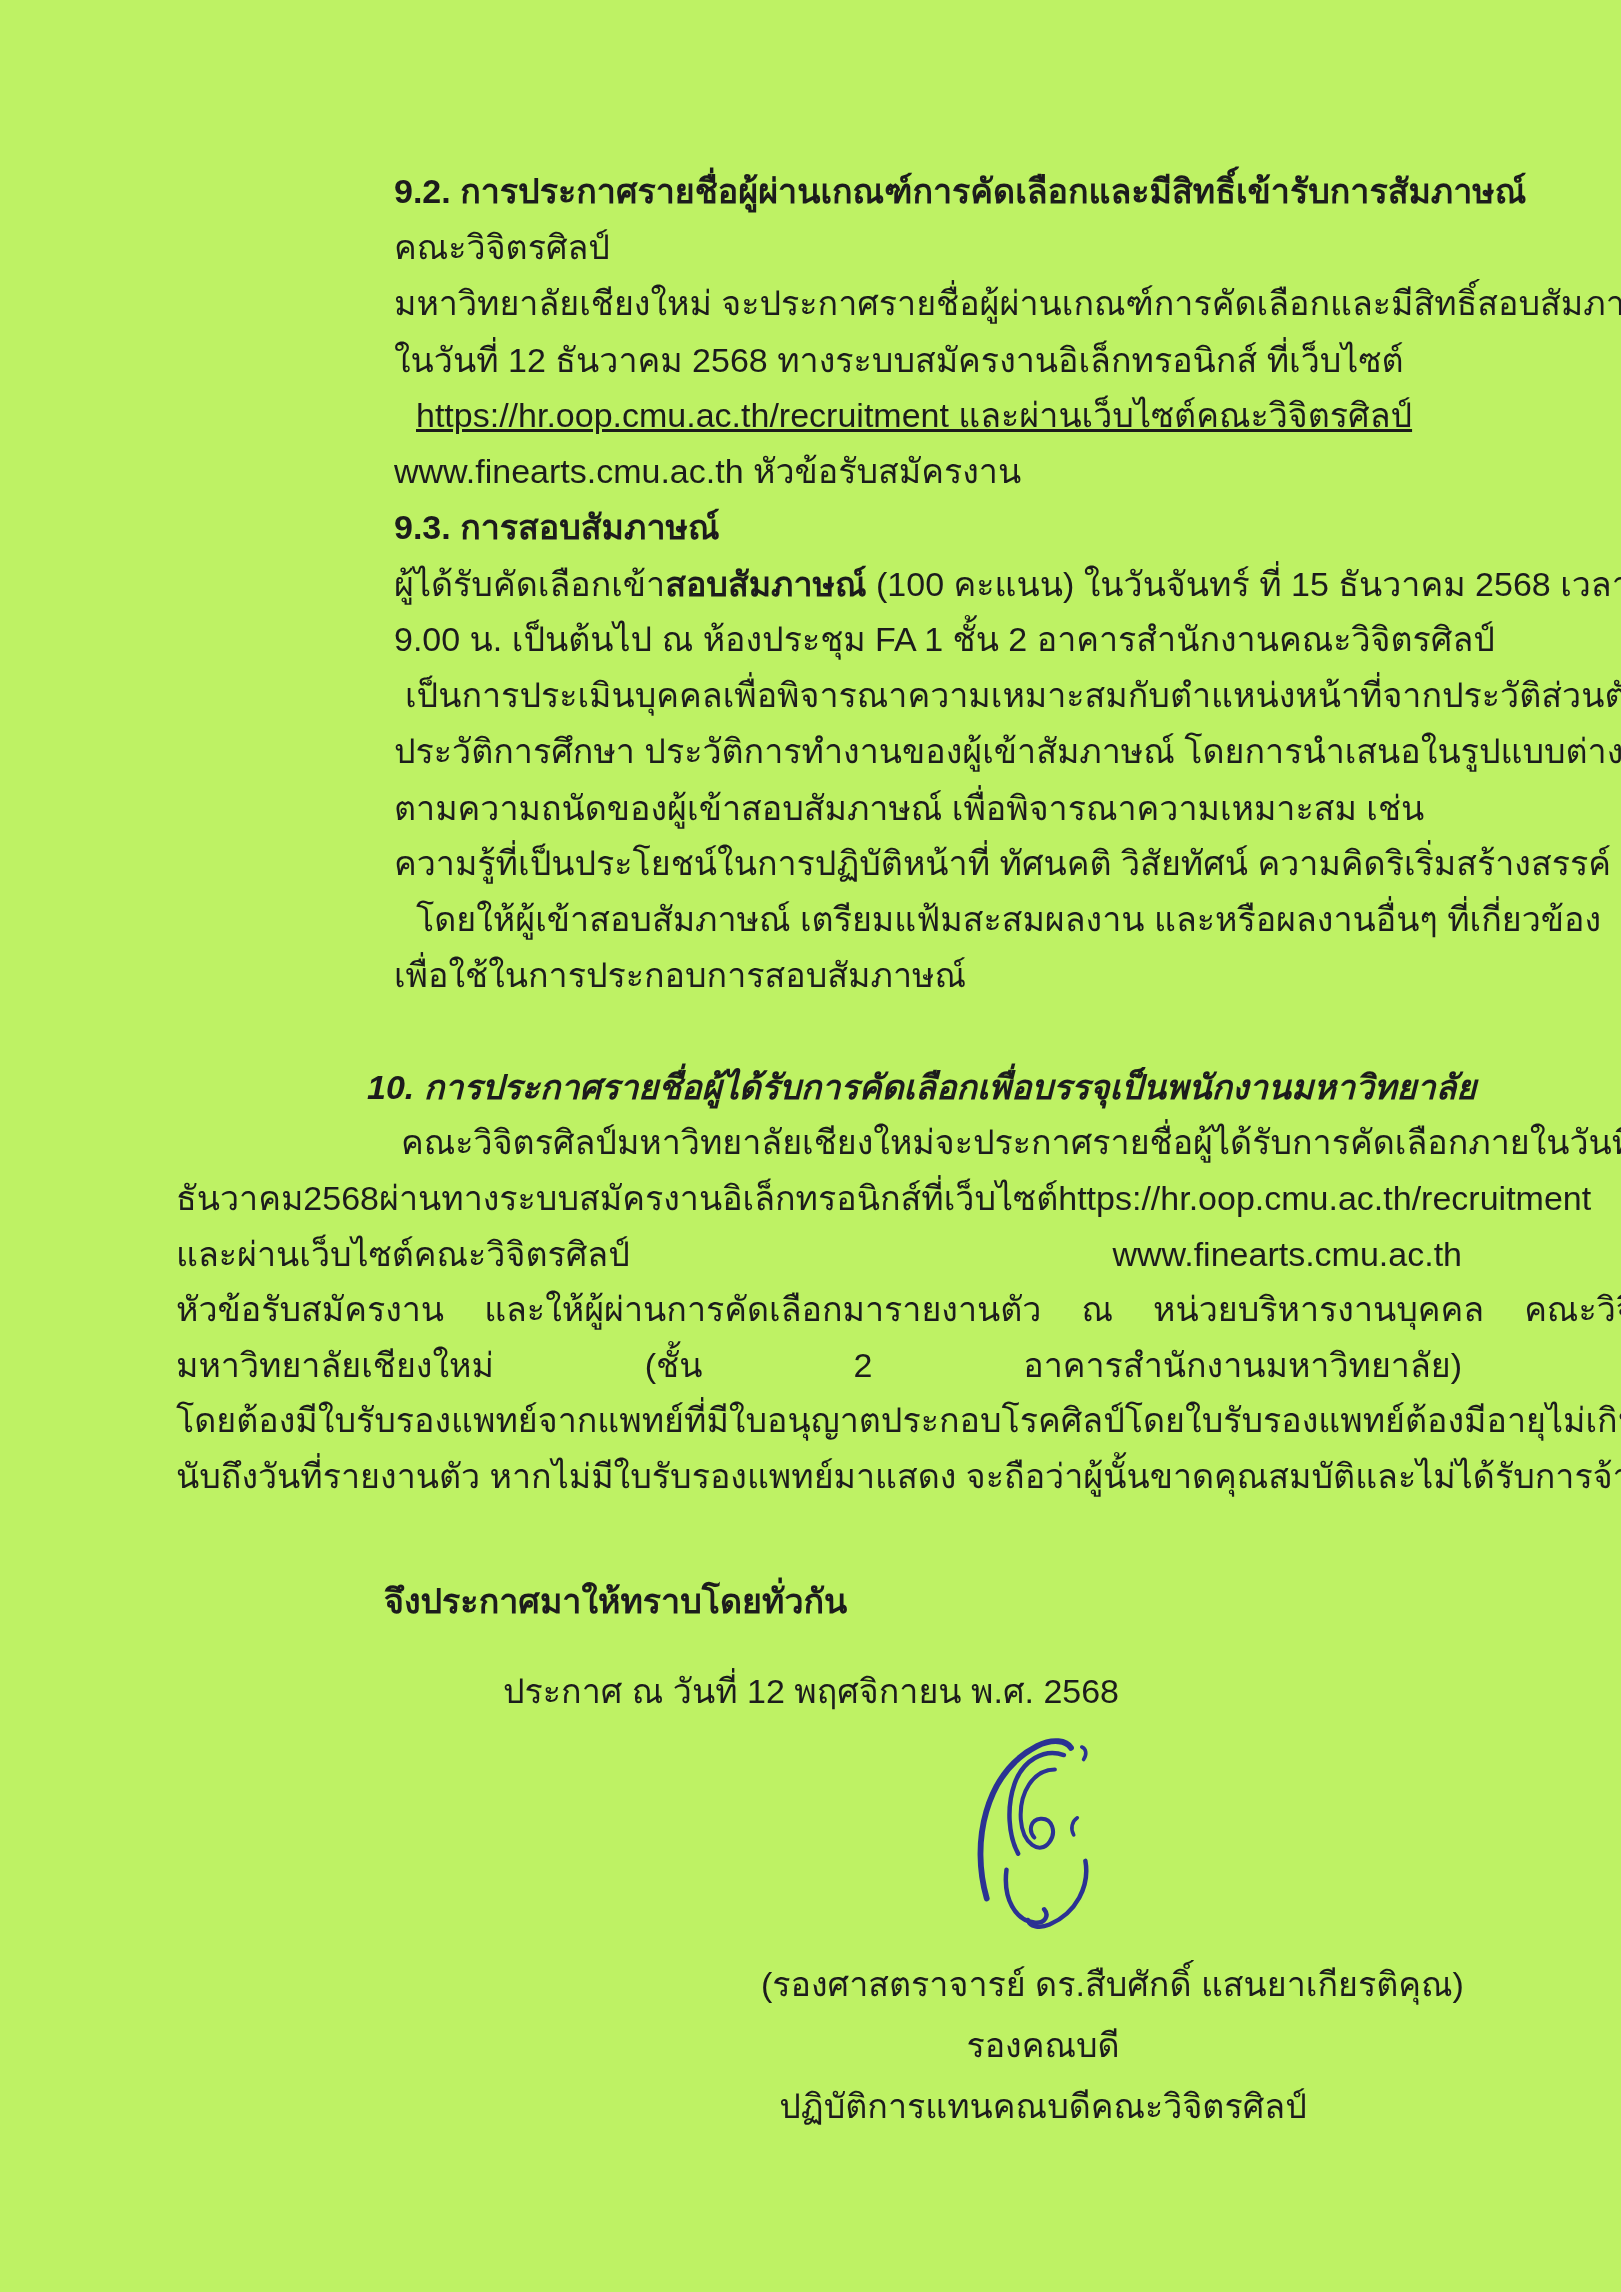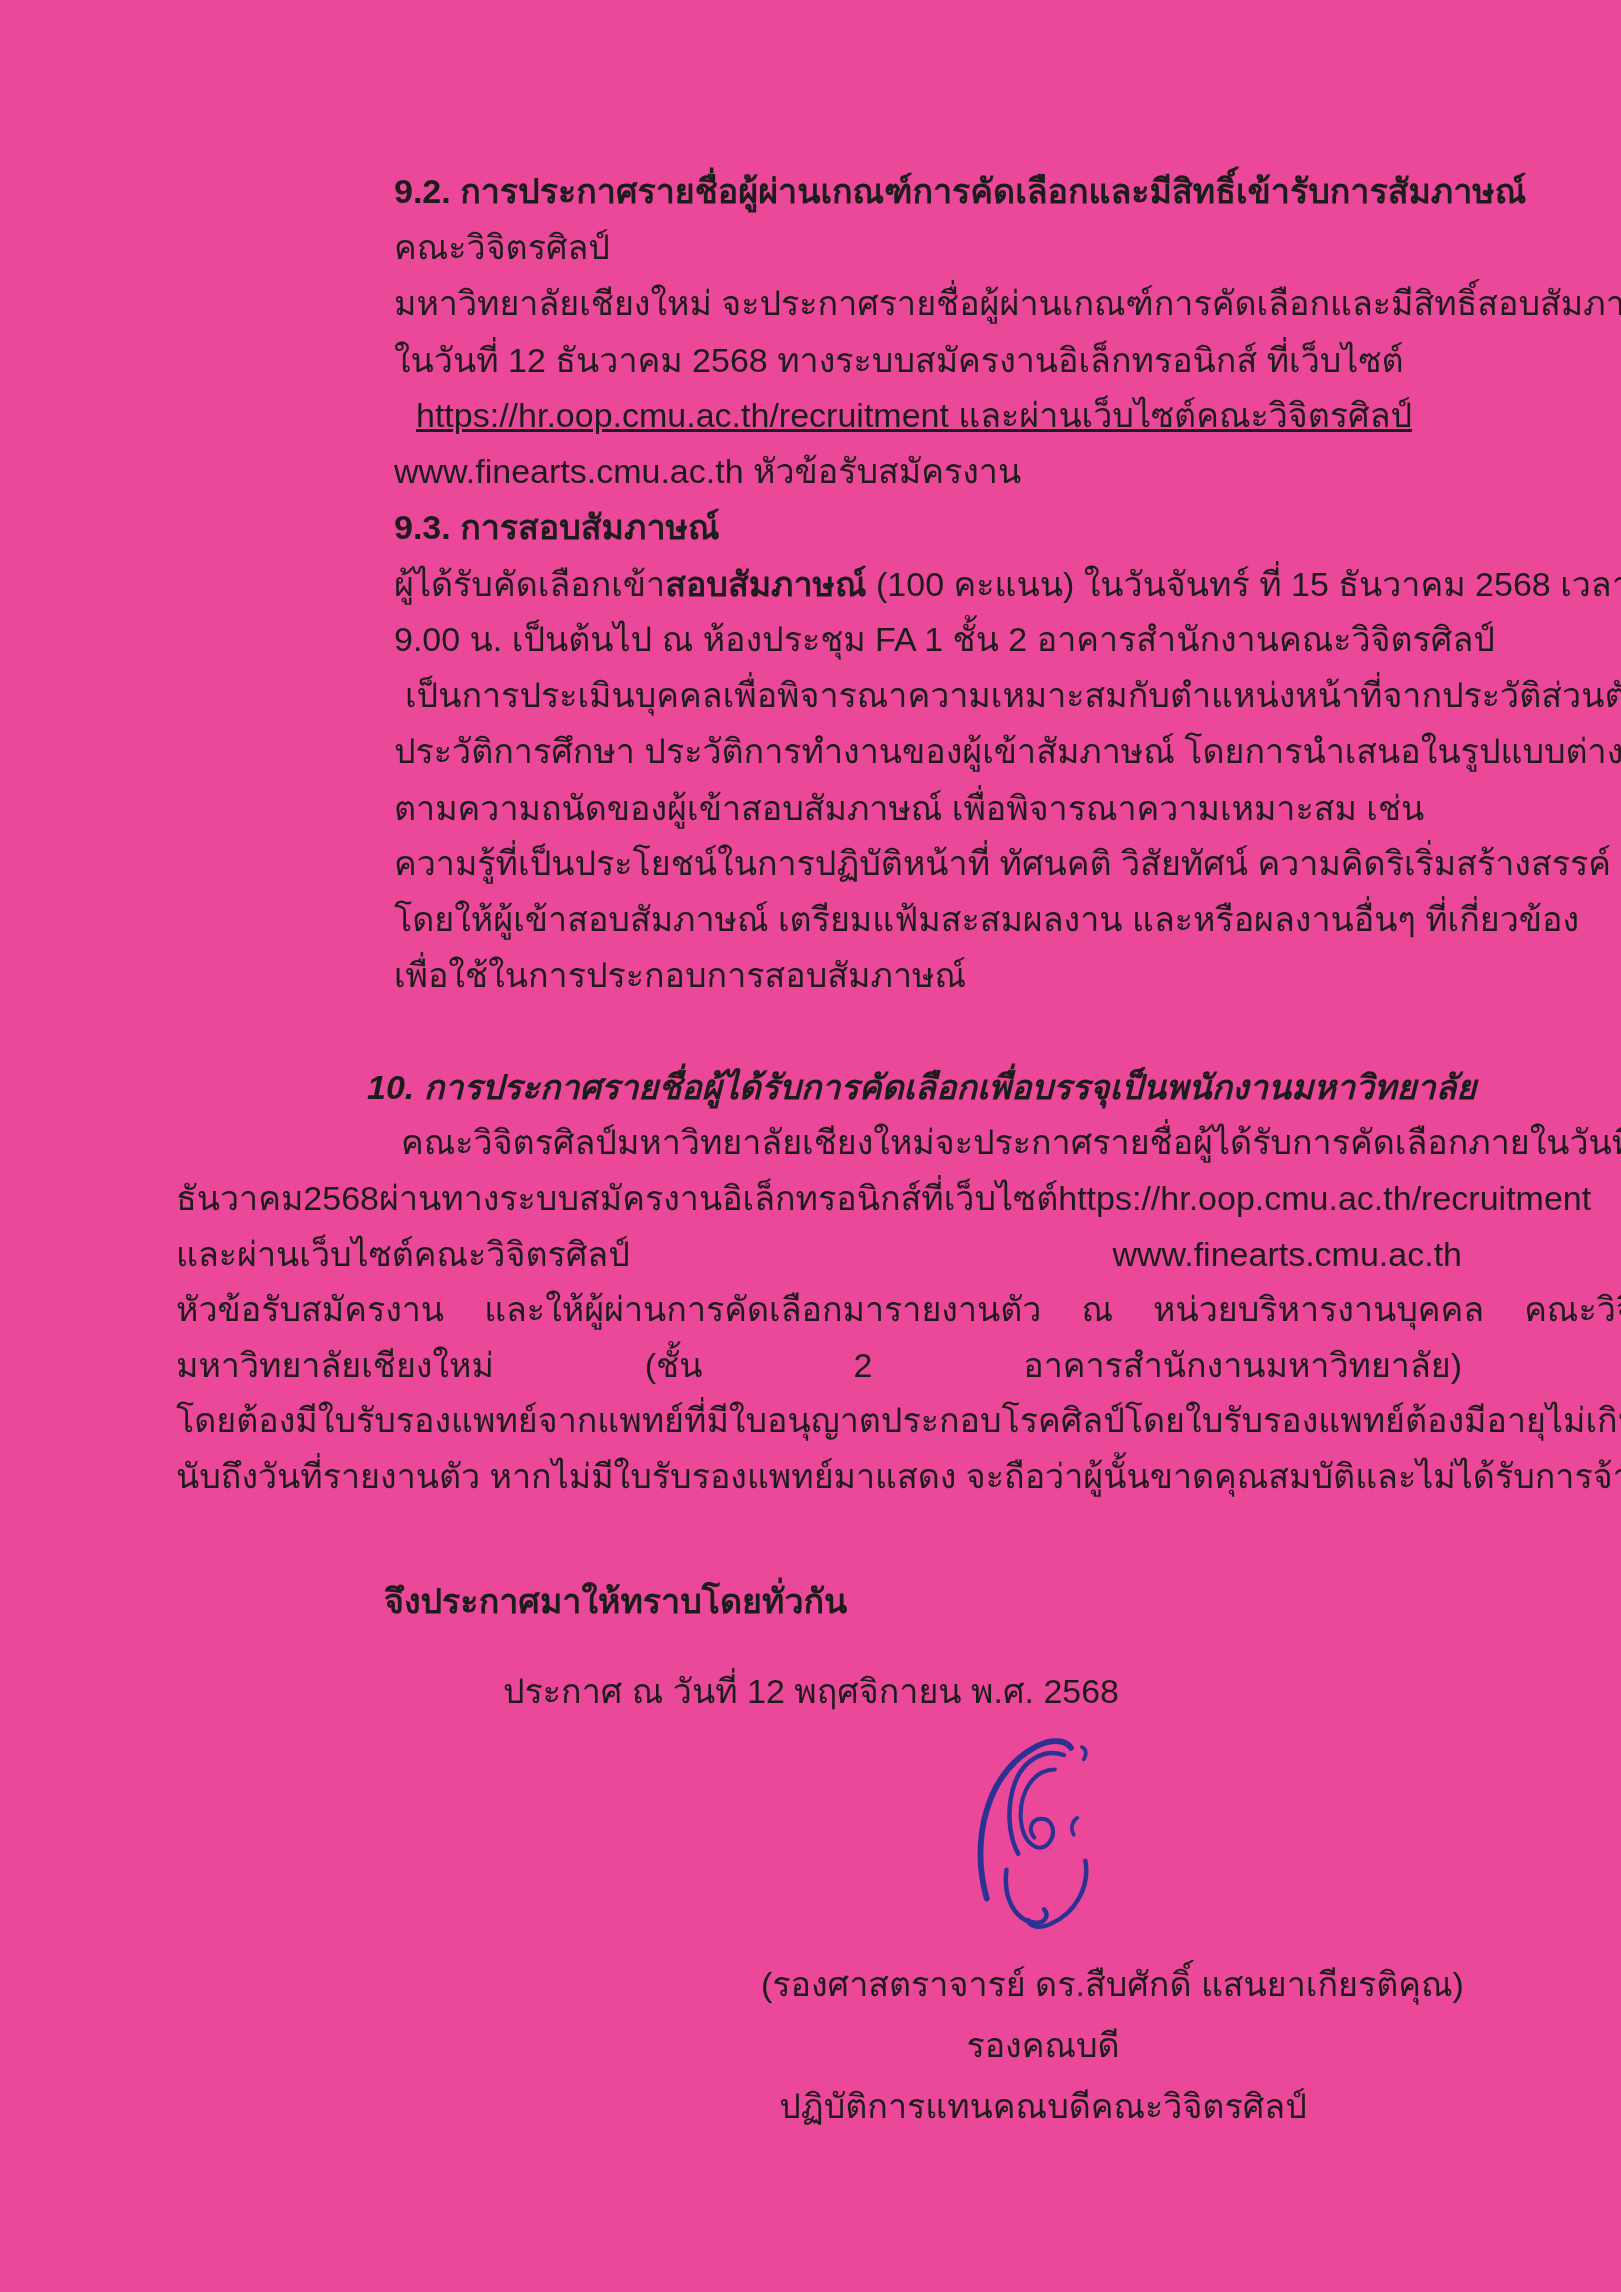--- a/index.html
+++ b/index.html
@@ -1,20 +1,20 @@
 <!DOCTYPE html>
 <html style="font-size:14.3px"><head>
 <meta charset="utf-8">
 <style>
   html,body { margin:0; padding:0; background:#e8e8e8; }
   .page {
     position:relative;
     width:1621px; height:2293px;
     margin:0 auto;
-    background:#ec4899;
+    background:#bef264;
     font-family:"Liberation Sans","DejaVu Sans",sans-serif;
     font-size:34px;
     color:#1c1c1c;
     overflow:hidden;
   }
   .ln {
     position:absolute;
     white-space:nowrap;
     height:47px; line-height:47px;
   }
@@ -53,21 +53,21 @@
 
   <div class="ln b" style="left:394px; top:504px;">9.3. การสอบสัมภาษณ์</div>
   <div class="ln" style="left:394px; top:561px;">
     <span>ผู้ได้รับคัดเลือกเข้า</span><span class="b">สอบสัมภาษณ์</span><span> (100 คะแนน) ในวันจันทร์ ที่ 15 ธันวาคม 2568 เวลา</span>
   </div>
   <div class="ln" style="left:394px; top:616px;">9.00 น. เป็นต้นไป ณ ห้องประชุม FA 1 ชั้น 2 อาคารสำนักงานคณะวิจิตรศิลป์</div>
   <div class="ln" style="left:405px; top:672px;">เป็นการประเมินบุคคลเพื่อพิจารณาความเหมาะสมกับตำแหน่งหน้าที่จากประวัติส่วนตัว</div>
   <div class="ln" style="left:394px; top:728px;">ประวัติการศึกษา ประวัติการทำงานของผู้เข้าสัมภาษณ์ โดยการนำเสนอในรูปแบบต่าง ๆ</div>
   <div class="ln" style="left:394px; top:785px;">ตามความถนัดของผู้เข้าสอบสัมภาษณ์ เพื่อพิจารณาความเหมาะสม เช่น</div>
   <div class="ln" style="left:394px; top:840px;">ความรู้ที่เป็นประโยชน์ในการปฏิบัติหน้าที่ ทัศนคติ วิสัยทัศน์ ความคิดริเริ่มสร้างสรรค์ ฯลฯ</div>
-  <div class="ln" style="left:394px; top:896px;">โดยให้ผู้เข้าสอบสัมภาษณ์ เตรียมแฟ้มสะสมผลงาน และหรือผลงานอื่นๆ ที่เกี่ยวข้อง</div>
+  <div class="ln" style="left:416px; top:896px;">โดยให้ผู้เข้าสอบสัมภาษณ์ เตรียมแฟ้มสะสมผลงาน และหรือผลงานอื่นๆ ที่เกี่ยวข้อง</div>
   <div class="ln" style="left:394px; top:952px;">เพื่อใช้ในการประกอบการสอบสัมภาษณ์</div>
 
   <div class="ln b" style="left:367px; top:1064px;font-style:italic;">10. การประกาศรายชื่อผู้ได้รับการคัดเลือกเพื่อบรรจุเป็นพนักงานมหาวิทยาลัย</div>
 
   <div class="jrow" style="left:401px; top:1119px; width:1061px;">
     <span>คณะวิจิตรศิลป์</span>
     <span>มหาวิทยาลัยเชียงใหม่จะประกาศรายชื่อผู้ได้รับการคัดเลือก</span>
     <span>ภายในวันที่</span>
 
   </div>

